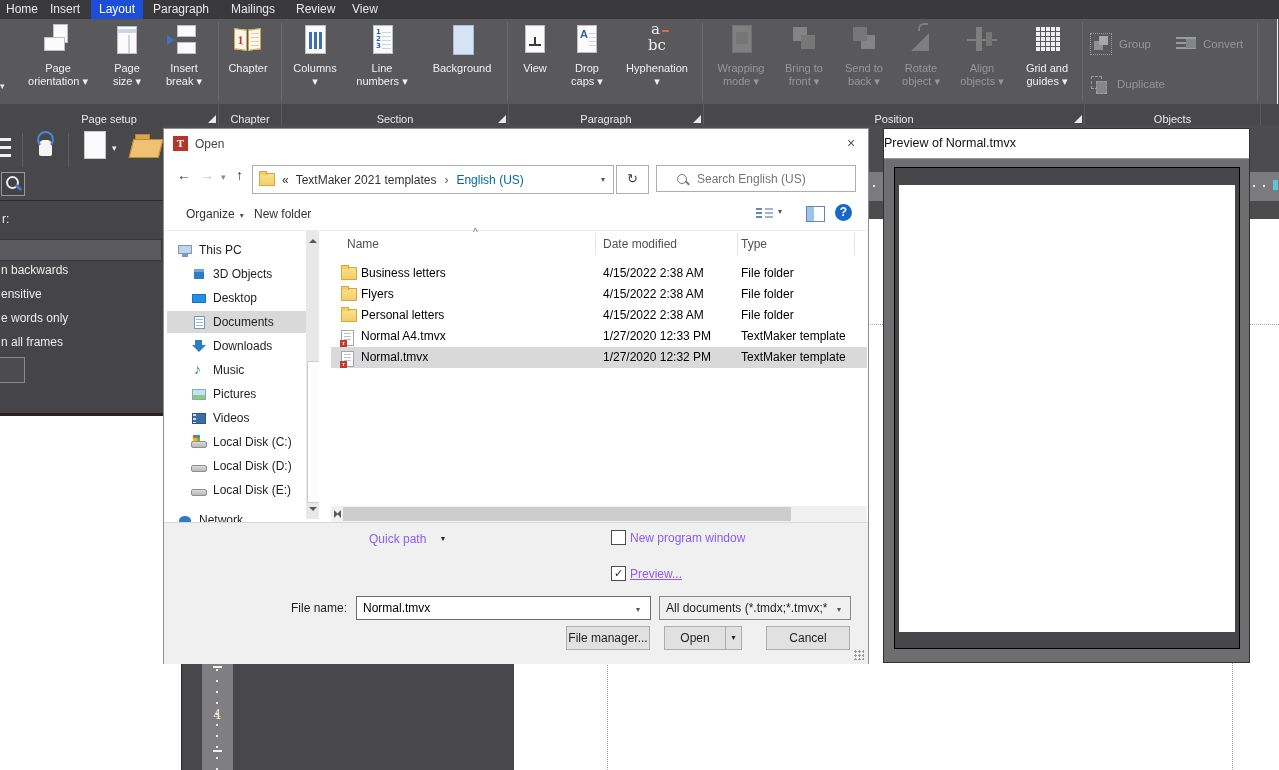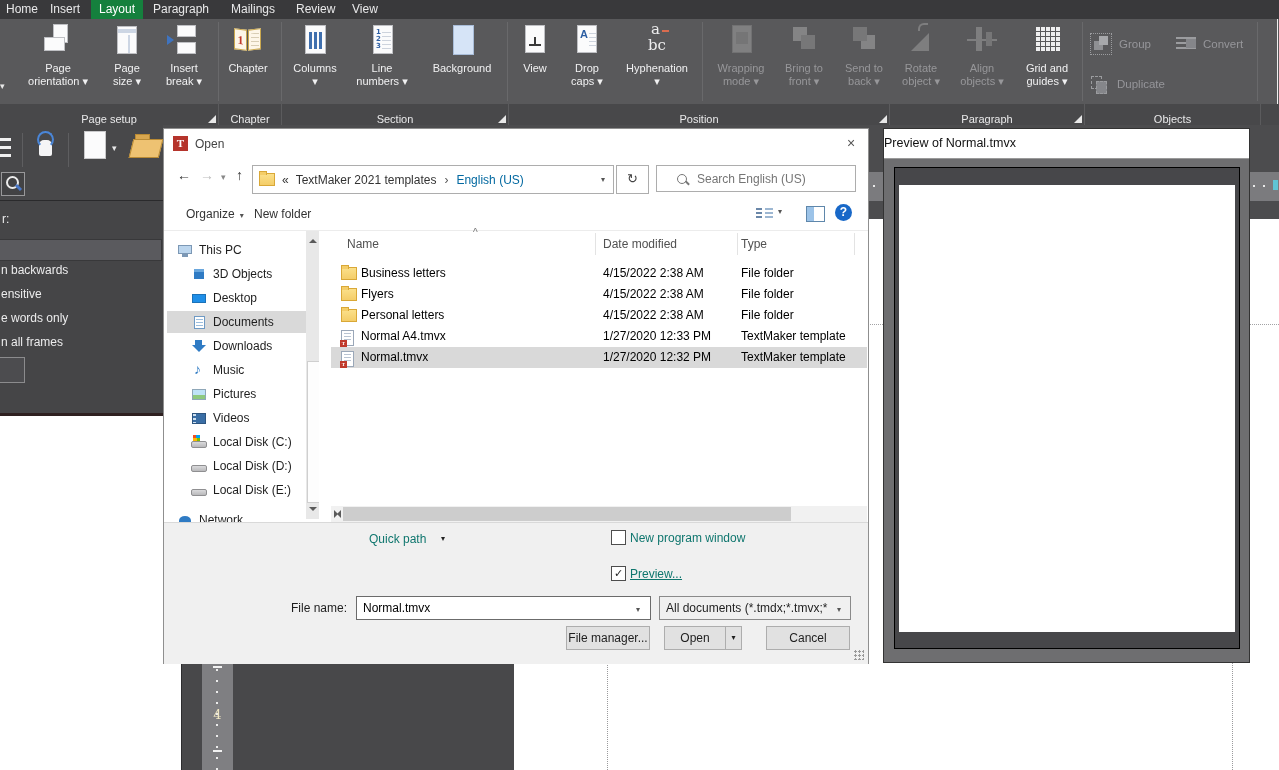--- a/index.html
+++ b/index.html
@@ -2,21 +2,21 @@
 <html><head>
 <meta charset="utf-8">
 <style>
   html,body{margin:0;padding:0}
   body{width:1279px;height:770px;position:relative;overflow:hidden;background:#fff;
        font-family:"Liberation Sans",sans-serif;-webkit-font-smoothing:antialiased}
   .abs{position:absolute}
   
   #tabrow{left:0;top:0;width:1279px;height:19px;background:#39393b}
   .tab{position:absolute;top:0;height:19px;line-height:19px;color:#e9e9ea;font-size:12px;padding:0 6px;white-space:nowrap}
-  .tab.active{background:#15803d;color:#fff}
+  .tab.active{background:#1d4ed8;color:#fff}
   #ribbon{left:0;top:19px;width:1279px;height:85px;background:#59595b}
   .rdiv{position:absolute;top:3px;width:1px;height:79px;background:#69696b}
   .rb{position:absolute;top:4px;height:78px;text-align:center;cursor:default}
   .rt{font-size:11px;line-height:13px;color:#f1f1f2;margin-top:3px}
   .rb.dis .rt{color:#97979a}
   .rb.dis .ri{filter:grayscale(1) opacity(.55)}
   .ri{width:38px;height:36px;margin:0 auto;position:relative}
   .ri::before,.ri::after{content:"";position:absolute;box-sizing:border-box}
   .i-pageor::before{left:14px;top:1px;width:15px;height:19px;background:#fbfbfc;border:1px solid #bfc0c4}
   .i-pageor::after{left:5px;top:14px;width:21px;height:14px;background:#fbfbfc;border:1px solid #bfc0c4}
@@ -164,21 +164,21 @@
   .fic{position:absolute;left:10px;top:4px}
   .fi-tmvx{display:inline-block;width:11px;height:14px;background:#fff;border:1px solid #9aa7b8;position:relative;
      background-image:repeating-linear-gradient(#b9c4d2 0 1px,transparent 1px 3px);background-size:7px 8px;background-position:2px 2px;background-repeat:no-repeat}
   .fi-tmvx::after{content:"T";position:absolute;left:-2px;bottom:-2px;width:7px;height:7px;background:#c0392b;color:#fff;
      font:bold 5px "Liberation Serif",serif;text-align:center;line-height:7px}
   
   #hscroll{position:absolute;left:167px;top:377px;width:536px;height:16px;background:#f1f1f1}
   #hthumb{position:absolute;left:12px;top:1px;width:448px;height:14px;background:#cdcdcd}
   
   #dfoot{position:absolute;left:0;top:393px;width:704px;height:141px;background:#f0f0f0;border-top:1px solid #d9d9d9}
-  .link{color:#0f766e}
+  .link{color:#8b5cf6}
   .cbox{position:absolute;width:13px;height:13px;background:#fff;border:1px solid #4d4d4d;text-align:center;line-height:12px;font-size:11px;color:#222}
   #fninput{position:absolute;left:192px;top:73px;width:295px;height:24px;border:1px solid #6b6b6b;background:#fff;box-sizing:border-box;
      font:12px "Liberation Sans",sans-serif;padding:0 18px 0 6px;outline:none}
   .combochev{position:absolute;font-size:8px;color:#555}
   #ftype{position:absolute;left:495px;top:73px;width:192px;height:24px;border:1px solid #8a8a8a;background:#f0f0f0;box-sizing:border-box;
      line-height:22px;padding:0 16px 0 6px;white-space:nowrap;overflow:hidden}
   .btn{position:absolute;top:103px;height:24px;background:#e1e1e1;border:1px solid #adadad;box-sizing:border-box;
      text-align:center;line-height:22px;color:#1e1e1e}
   #grip{position:absolute;right:4px;bottom:4px;width:10px;height:10px;
      background:radial-gradient(circle at 1.5px 1.5px,#999 1px,transparent 1.2px);background-size:4px 4px}
@@ -359,26 +359,26 @@
     <span>Page setup</span>
       <span class="lnch"></span>
   </div>
   <div class="gcell" style="width:62px">
     <span>Chapter</span>
   </div>
   <div class="gcell" style="width:226px">
     <span>Section</span>
       <span class="lnch"></span>
   </div>
+  <div class="gcell" style="width:194px">
+    <span>Paragraph</span>
+      <span class="lnch"></span>
+  </div>
   <div class="gcell" style="width:380px">
     <span>Position</span>
-      <span class="lnch"></span>
-  </div>
-  <div class="gcell" style="width:194px">
-    <span>Paragraph</span>
       <span class="lnch"></span>
   </div>
   <div class="gcell" style="width:175px">
     <span>Objects</span>
   </div>
   <div class="gcell" style="flex:1;border-right:none"></div>
 </div>
 
 <div class="abs" id="lefttool">
   <div class="abs i-hamb"></div>

